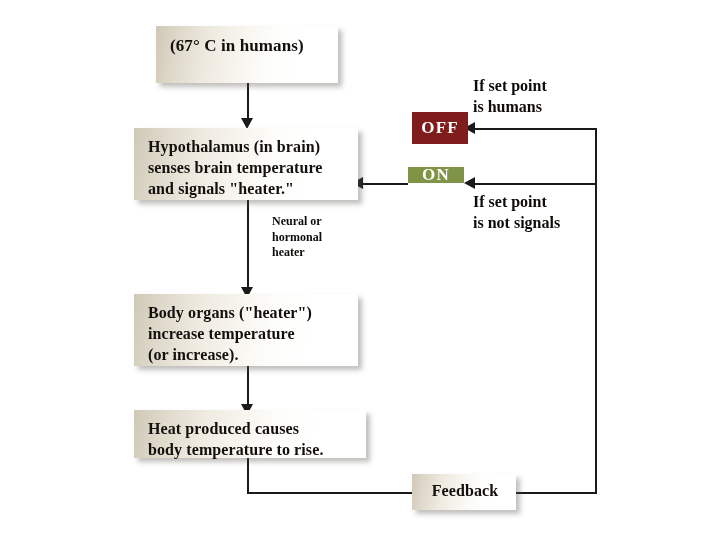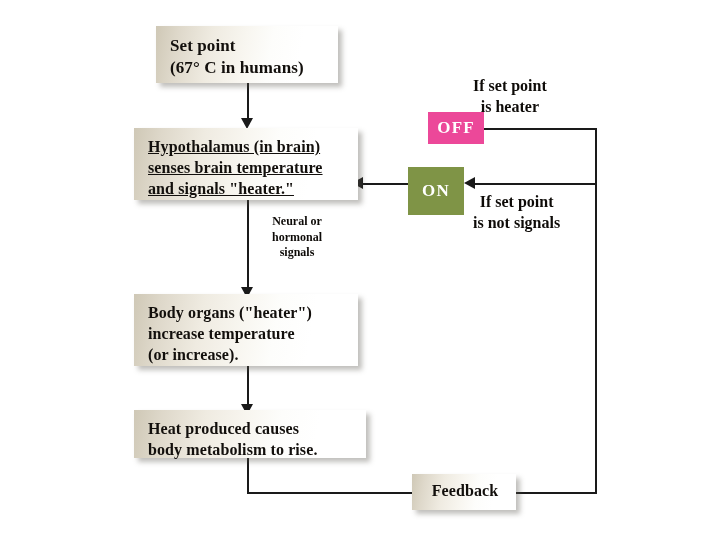--- a/index.html
+++ b/index.html
@@ -54,21 +54,21 @@
   }
 
   
   .label {
     position: absolute;
     color: #0e0b08;
     font-weight: bold;
     line-height: 1.30;
     z-index: 7;
   }
-  .label .ln { display: block; white-space: nowrap; text-align: center; }
+  .label .ln { display: block; white-space: nowrap; }
 
   
   .h-line {
     position: absolute;
     height: 0;
     border-top: 2px solid #1a1a1a;
     z-index: 2;
   }
   .v-line {
     position: absolute;
@@ -115,62 +115,61 @@
   <div class="h-line" style="left:469px; top:128px; width:128px;"></div>
   <div class="arrow-left" style="left:464px; top:122px;"></div>
 
   <div class="h-line" style="left:469px; top:183px; width:128px;"></div>
   <div class="arrow-left" style="left:464px; top:177px;"></div>
 
   <div class="h-line" style="left:358px; top:183px; width:50px;"></div>
   <div class="arrow-left" style="left:352px; top:177px;"></div>
 
   <div class="box" style="left:156px; top:26px; width:182px; height:57px; font-size:17px;">
-    <span class="ln">Set point</span>
     <span class="ln">(67° C in humans)</span>
   </div>
 
-  <div class="box" style="left:134px; top:128px; width:224px; height:72px; font-size:16px;text-decoration:underline;">
+  <div class="box" style="left:134px; top:128px; width:224px; height:72px; font-size:16px;">
     <span class="ln">Hypothalamus (in brain)</span>
     <span class="ln">senses brain temperature</span>
     <span class="ln">and signals "heater."</span>
   </div>
 
   <div class="box" style="left:134px; top:294px; width:224px; height:72px; font-size:16px;">
     <span class="ln">Body organs ("heater")</span>
     <span class="ln">increase temperature</span>
     <span class="ln">(or increase).</span>
   </div>
 
   <div class="box" style="left:134px; top:410px; width:232px; height:48px; font-size:16px;">
     <span class="ln">Heat produced causes</span>
-    <span class="ln">body metabolism to rise.</span>
+    <span class="ln">body temperature to rise.</span>
   </div>
 
   <div class="box" style="left:412px; top:474px; width:104px; height:36px; font-size:16px; padding-top:7px; text-align:center;">
     <span class="ln" style="white-space:nowrap;">Feedback</span>
   </div>
 
-  <div class="chip" style="left:428px; top:112px; width:56px; height:32px; background:#ec4899; font-size:17px;">
+  <div class="chip" style="left:412px; top:112px; width:56px; height:32px; background:#7f1d1d; font-size:17px;">
     <span>OFF</span>
   </div>
 
-  <div class="chip" style="left:408px; top:167px; width:56px; height:48px; background:#7f9446; font-size:17px;">
+  <div class="chip" style="left:408px; top:167px; width:56px; height:16px; background:#7f9446; font-size:17px;">
     <span>ON</span>
   </div>
 
   <div class="label" style="left:473px; top:76px; font-size:16px;">
     <span class="ln">If set point</span>
-    <span class="ln">is heater</span>
+    <span class="ln">is humans</span>
   </div>
 
   <div class="label" style="left:272px; top:214px; font-size:12px;">
     <span class="ln">Neural or</span>
     <span class="ln">hormonal</span>
-    <span class="ln">signals</span>
+    <span class="ln">heater</span>
   </div>
 
   <div class="label" style="left:473px; top:192px; font-size:16px;">
     <span class="ln">If set point</span>
     <span class="ln">is not signals</span>
   </div>
 
 </div>
 
 </body></html>

